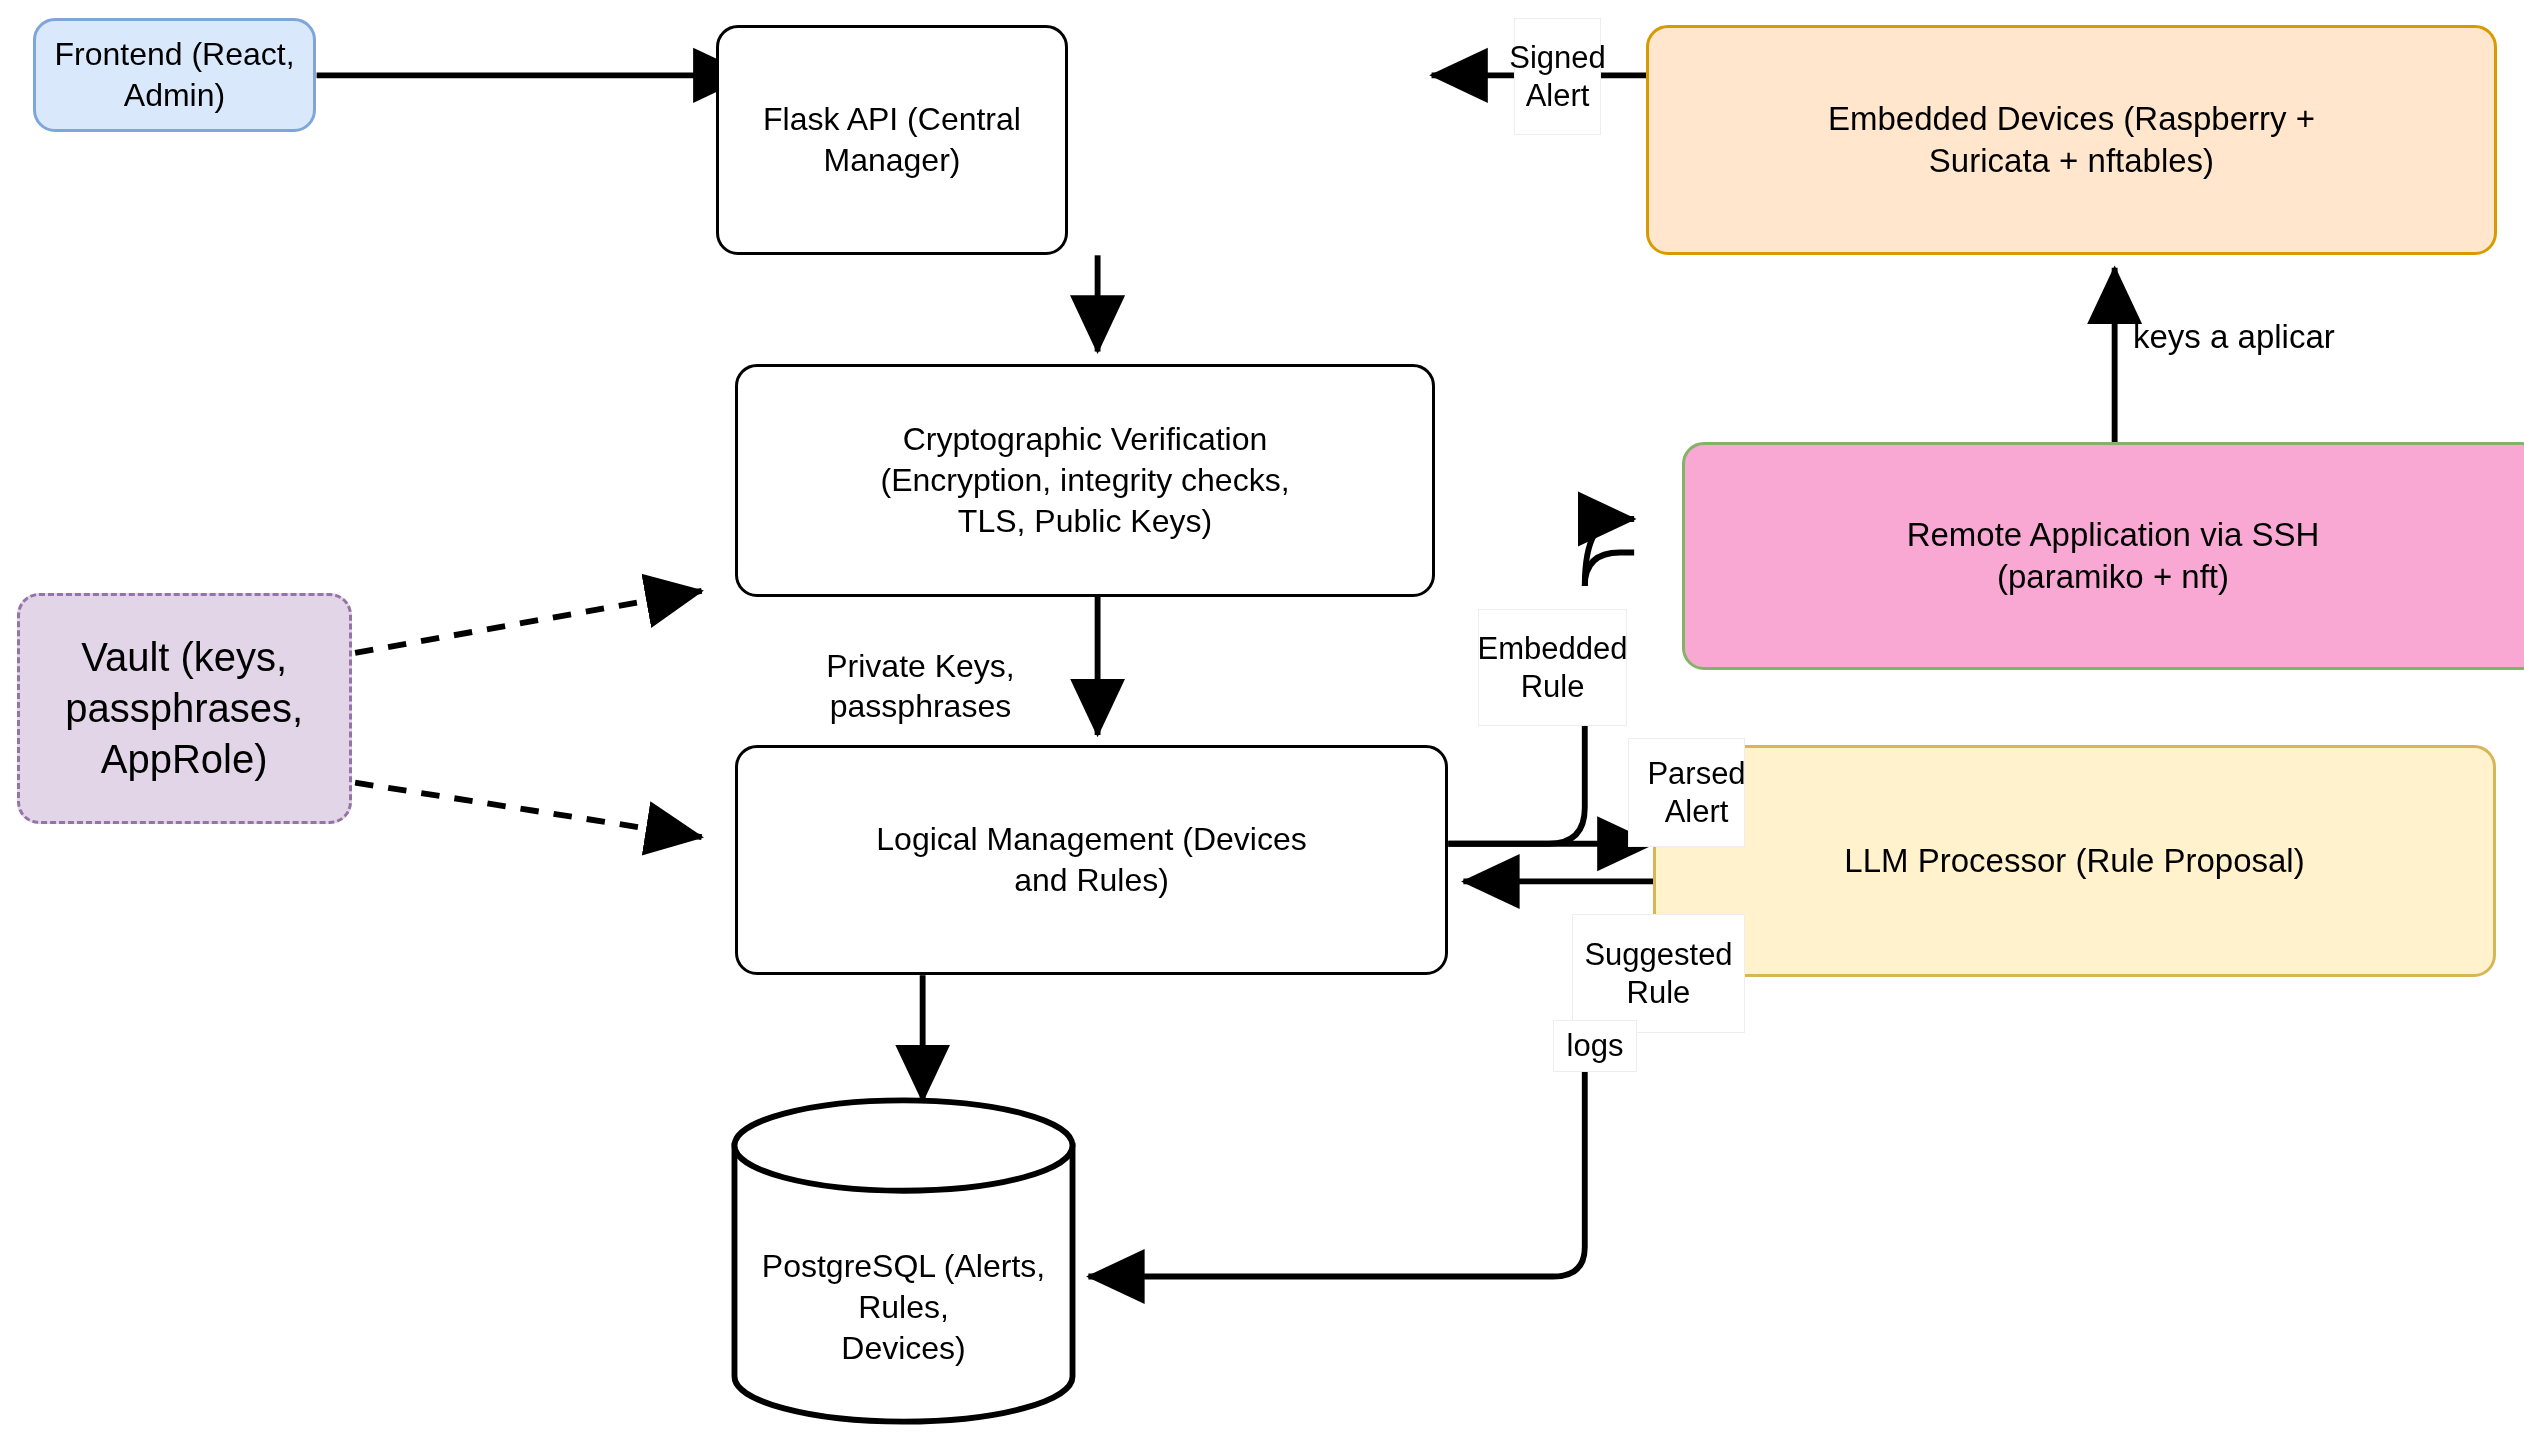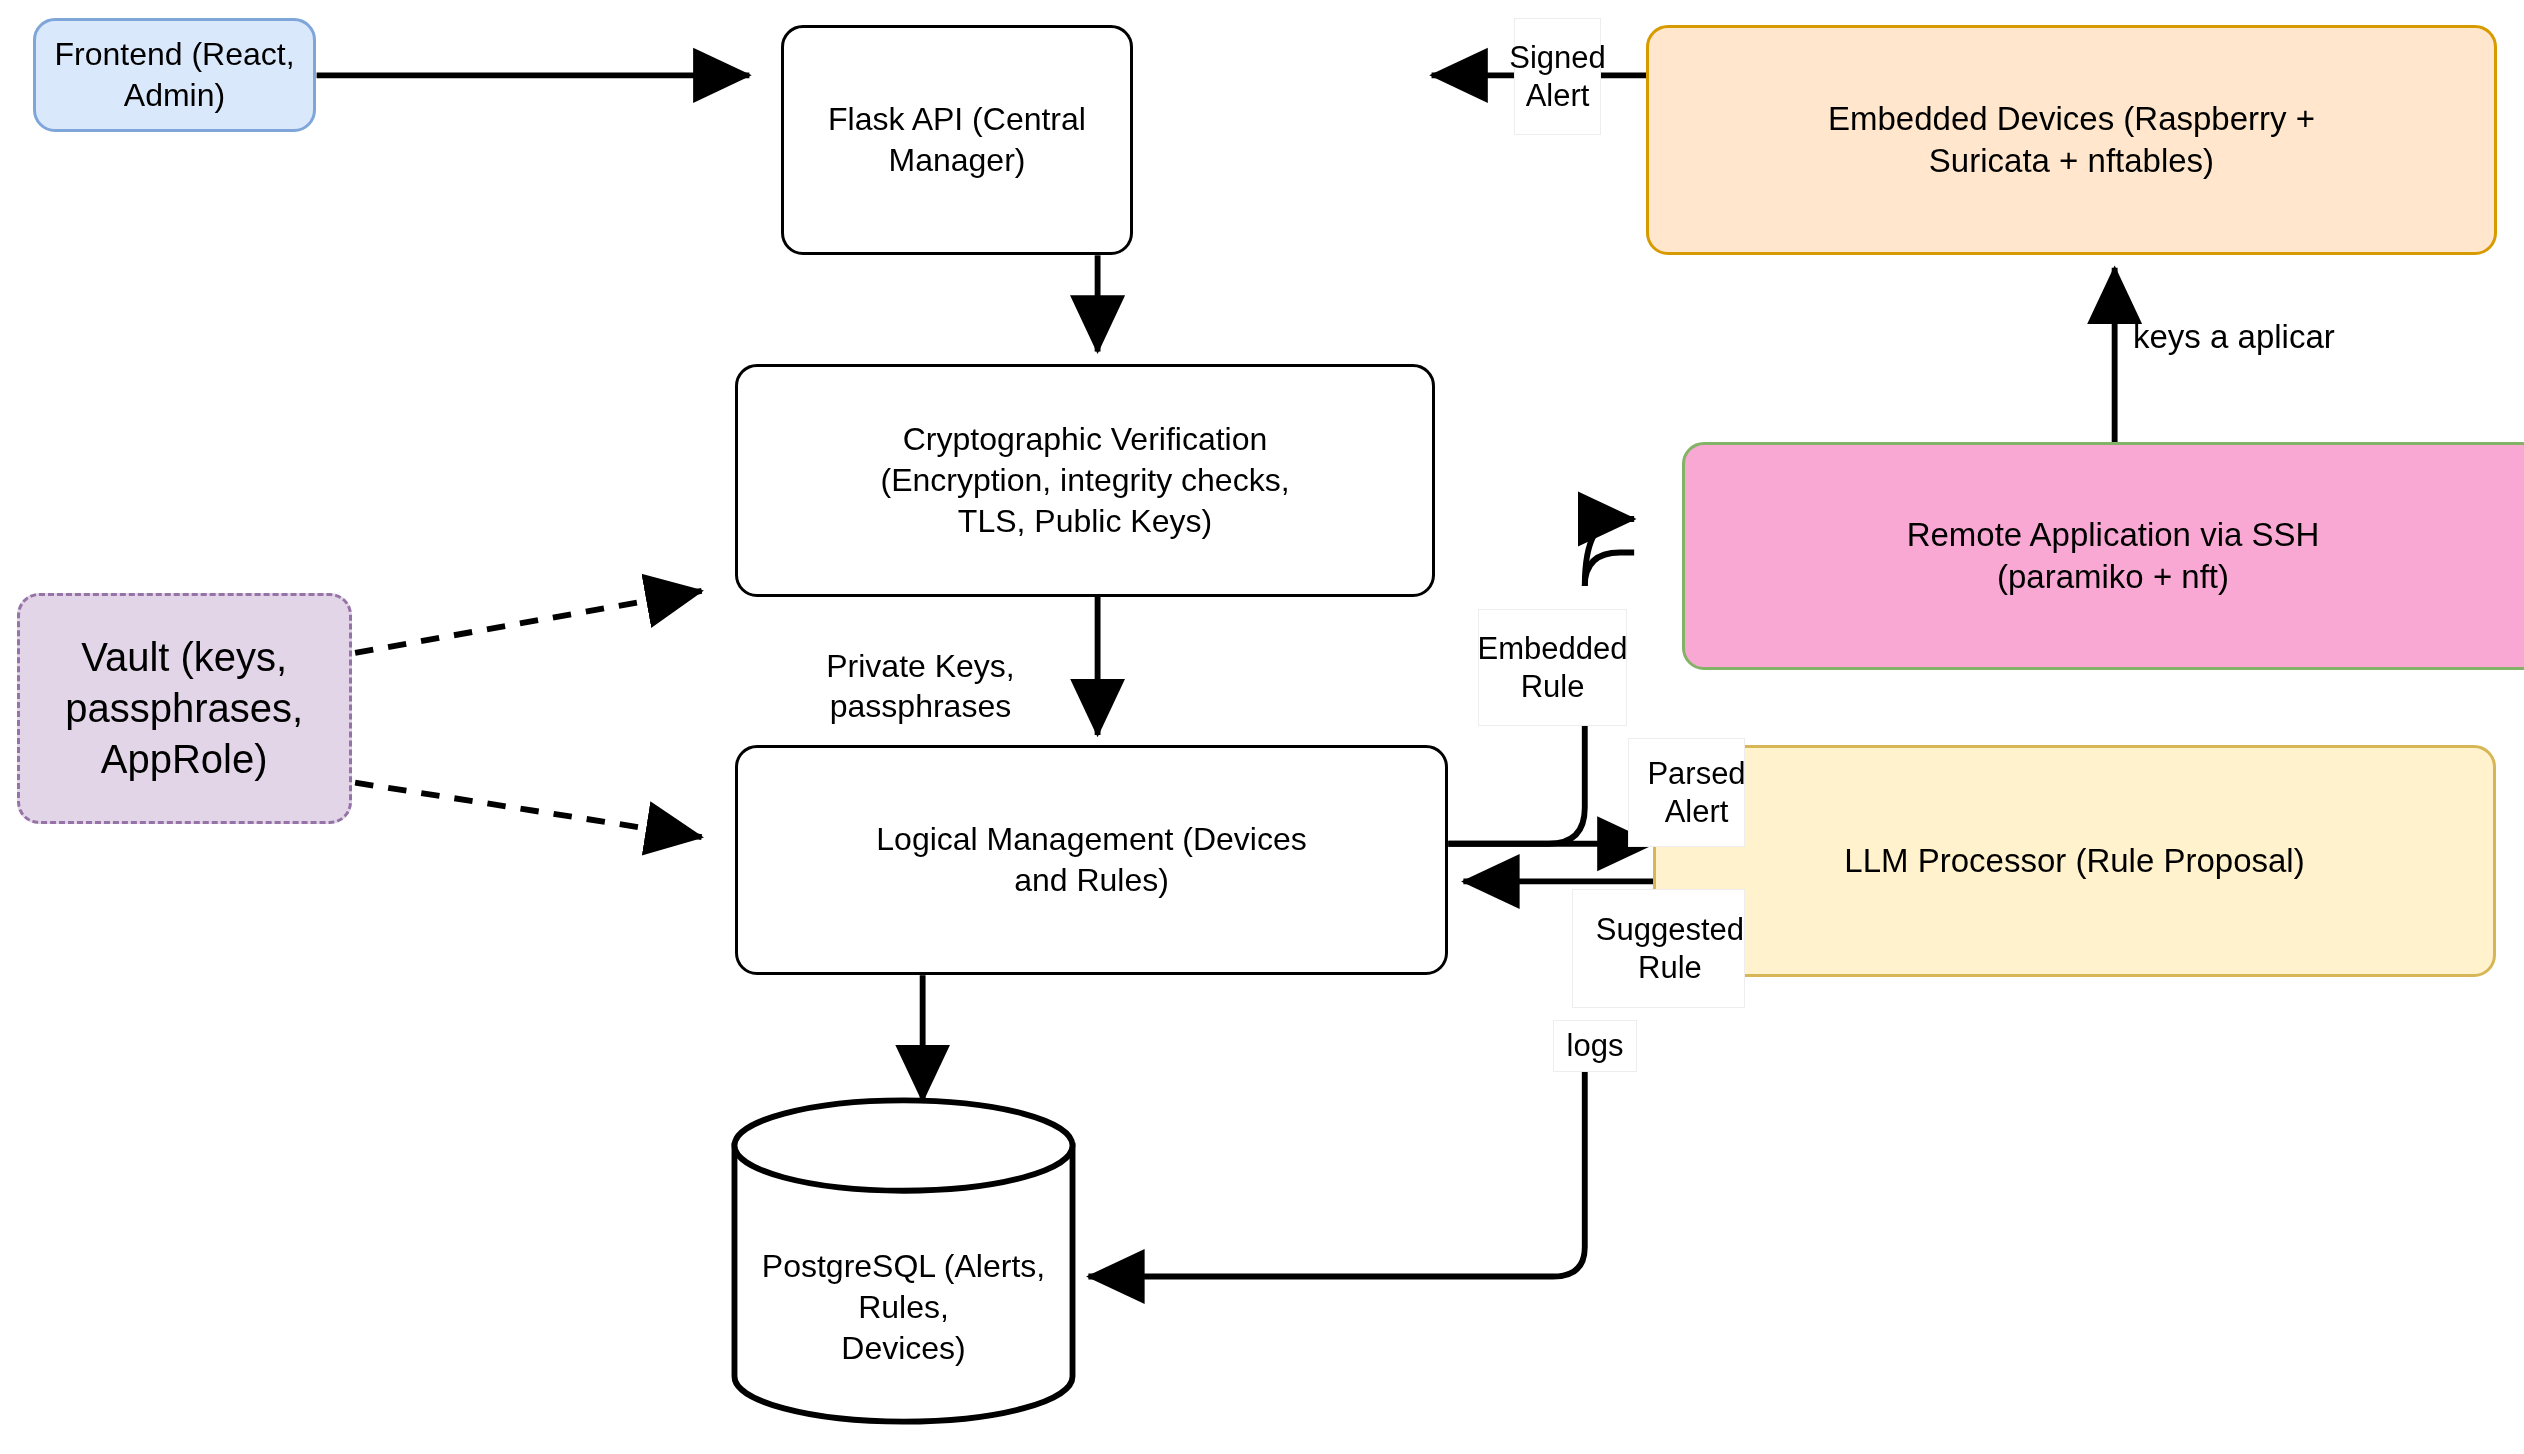--- a/index.html
+++ b/index.html
@@ -70,21 +70,21 @@
 
       <path d="M1893,1100 L1893,1190"></path>
       <path d="M1893,1280 L1893,1490 Q1893,1525 1855,1525 L1300,1525" marker-end="url(#ah)"></path>
     </g>
   </svg>
 
   <div class="node rounded n-frontend" style="left:33px;top:18.4px;width:283px;height:114px;font-size:32px;">
     <span class="cap">Frontend (React, Admin)</span>
   </div>
 
-  <div class="node rounded n-flask" style="left:781px;top:25px;width:352px;height:230px;font-size:32px;">
+  <div class="node rounded n-flask" style="left:716px;top:25px;width:352px;height:230px;font-size:32px;">
     <span class="cap">Flask API (Central Manager)</span>
   </div>
 
   <div class="node rounded n-crypto" style="left:735px;top:364px;width:700px;height:233px;font-size:32px;">
     <span class="cap">
       <span>Cryptographic Verification</span><br>
       <span>(Encryption, integrity checks,</span><br>
       <span>TLS, Public Keys)</span>
     </span>
   </div>
@@ -157,21 +157,21 @@
     </span>
   </div>
 
   <div class="edge-label" style="left:1628px;top:738px;width:117px;height:109px;font-size:31px;padding-left:20px;">
     <span>
       <span>Parsed</span><br>
       <span>Alert</span>
     </span>
   </div>
 
-  <div class="edge-label" style="left:1572px;top:889px;width:173px;height:119px;font-size:31px;justify-content:flex-end;">
+  <div class="edge-label" style="left:1572px;top:914px;width:173px;height:119px;font-size:31px;">
     <span>
       <span>Suggested</span><br>
       <span>Rule</span>
     </span>
   </div>
 
   <div class="edge-label" style="left:1553px;top:1020px;width:84px;height:52px;font-size:31px;">
     <span>logs</span>
   </div>
 

